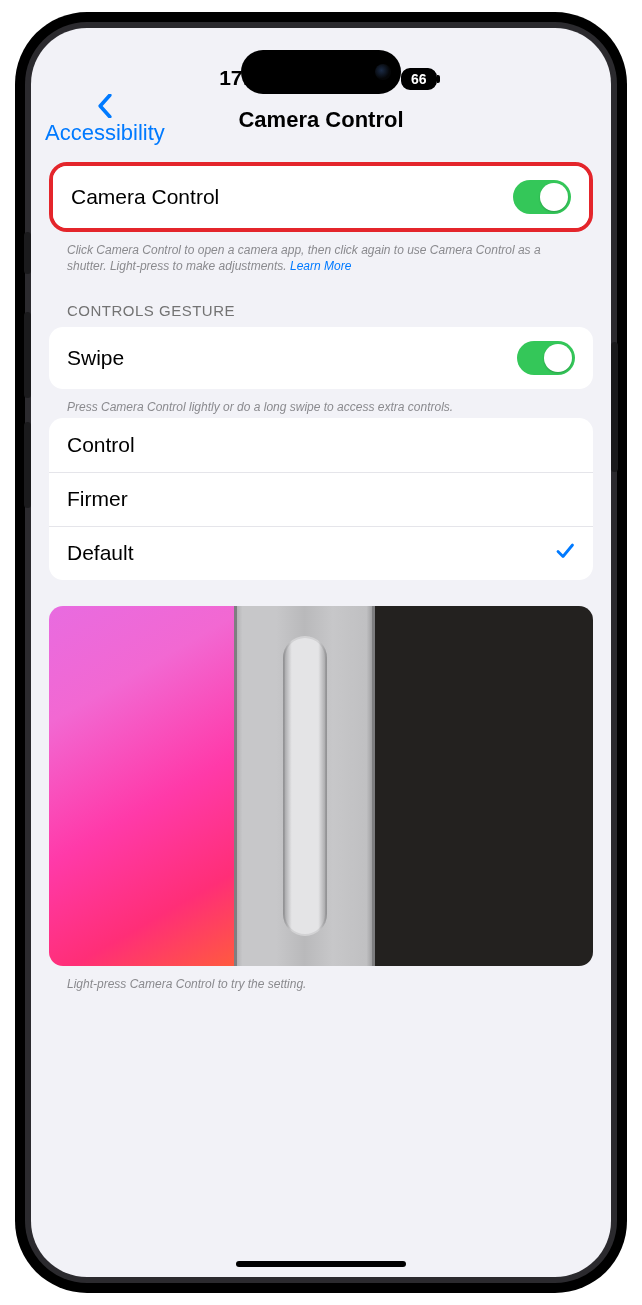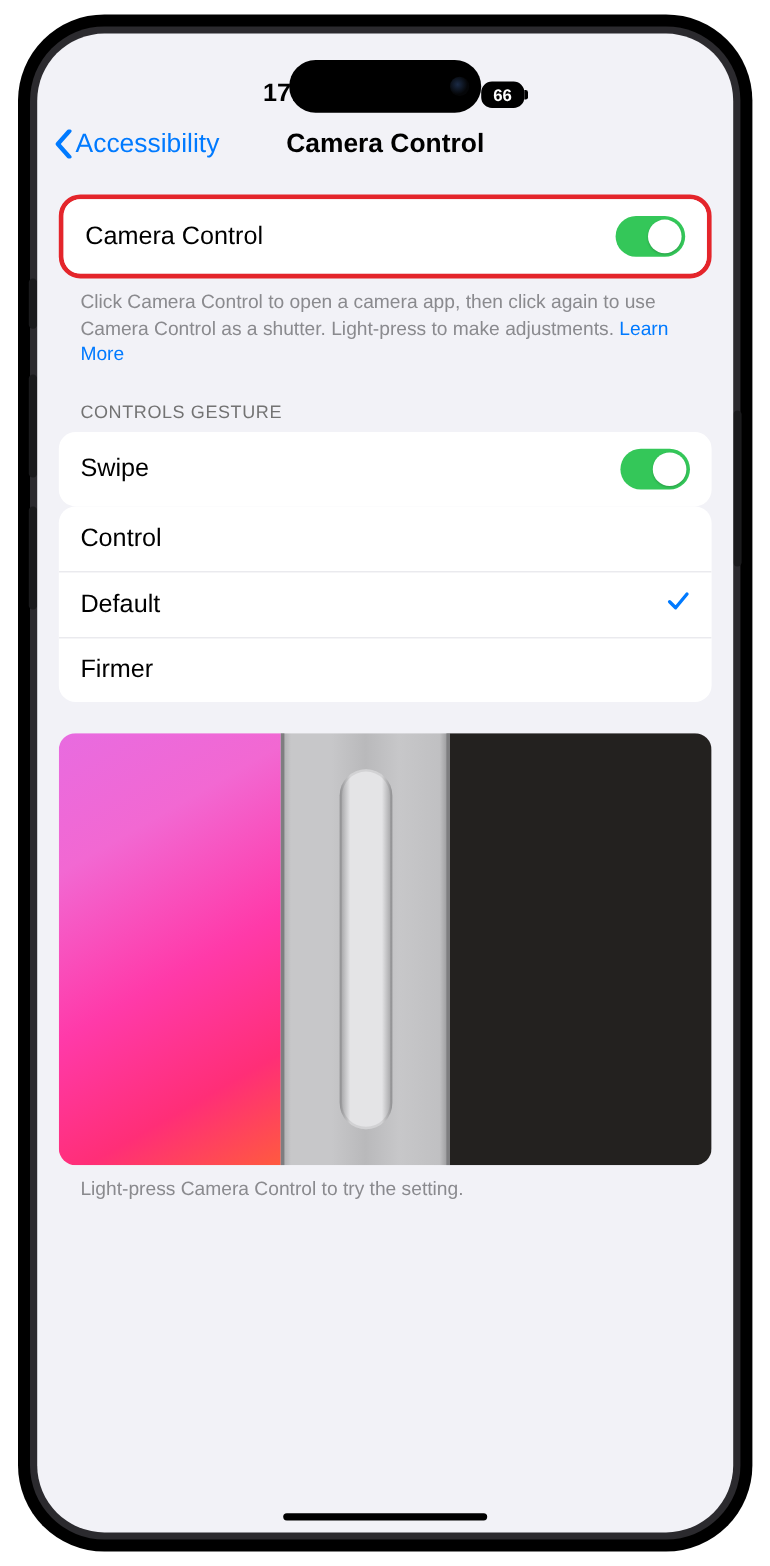--- a/index.html
+++ b/index.html
@@ -105,21 +105,21 @@
   
   .nav-header {
     height: 56px;
     display:flex;
     align-items:center;
     position:relative;
     padding: 0 14px;
   }
   .back-btn{
     display:flex; align-items:center; gap:2px;
-    color:#007aff; font-size:22px; font-weight:400;
+    color:#007aff; font-size:22px; font-weight:400;flex-direction:column;
   }
   .back-btn svg{ width:16px; height:24px;}
   .nav-title{
     position:absolute; left:50%; transform:translateX(-50%);
     font-size:22px; font-weight:600; color:#000;
   }
 
   .content{
     padding: 0 18px 0 18px;
     overflow-y:auto;
@@ -143,24 +143,25 @@
   .row + .row { border-top:1px solid #e5e5ea;gap:36px; }
 
   .highlight-box{
     border:4px solid #e4252b;
     border-radius:18px;
     margin-top:14px;
   }
   .highlight-box .group{ margin:0; border-radius:14px;}
 
   .footer-text{
-    font-size:16px;
+    font-size:12px;
     color:#8a8a8e;
     line-height:1.35;
     padding: 10px 18px 2px 18px;
+    font-style: italic;
   }
   .footer-text a{ color:#007aff; text-decoration:none;}
 
   .section-header{
     font-size:15px;
     letter-spacing:0.5px;
     color:#737373;
     padding: 26px 18px 8px 18px;
     text-transform:uppercase;
   }
@@ -274,36 +275,37 @@
           <span>Click Camera Control to open a camera app, then click again to use Camera Control as a shutter. Light-press to make adjustments. </span><a href="#">Learn More</a>
         </div>
 
         <div class="section-header">Controls Gesture</div>
         <div class="group" style="margin-top:0">
           <div class="row">
             <span>Swipe</span>
             <div class="switch"></div>
           </div>
         </div>
+        <div class="footer-text">Press Camera Control lightly or do a long swipe to access extra controls.</div>
 
         <div class="group" style="margin-top:0">
           <div class="row">
             <span>Control</span>
+          </div>
+          <div class="row">
+            <span>Firmer</span>
           </div>
           <div class="row">
             <span>Default</span>
             <span class="check">
               <svg viewBox="0 0 20 20">
                   <path d="M3 10.5 8 15.5 17.5 4" stroke="#007aff" stroke-width="2.8" fill="none" stroke-linecap="round" stroke-linejoin="round"></path>
                 </svg>
             </span>
           </div>
-          <div class="row">
-            <span>Firmer</span>
-          </div>
         </div>
 
         <div class="preview">
           <div class="pv-left"></div>
           <div class="pv-mid">
               <div class="pv-button"></div>
             </div>
           <div class="pv-right"></div>
         </div>
         <div class="footer-text">Light-press Camera Control to try the setting.</div>

